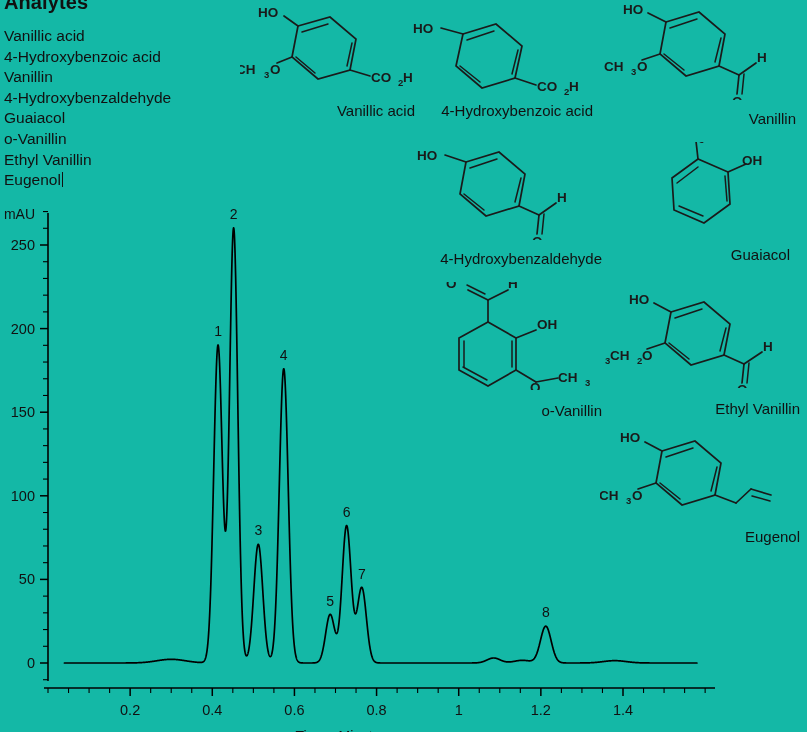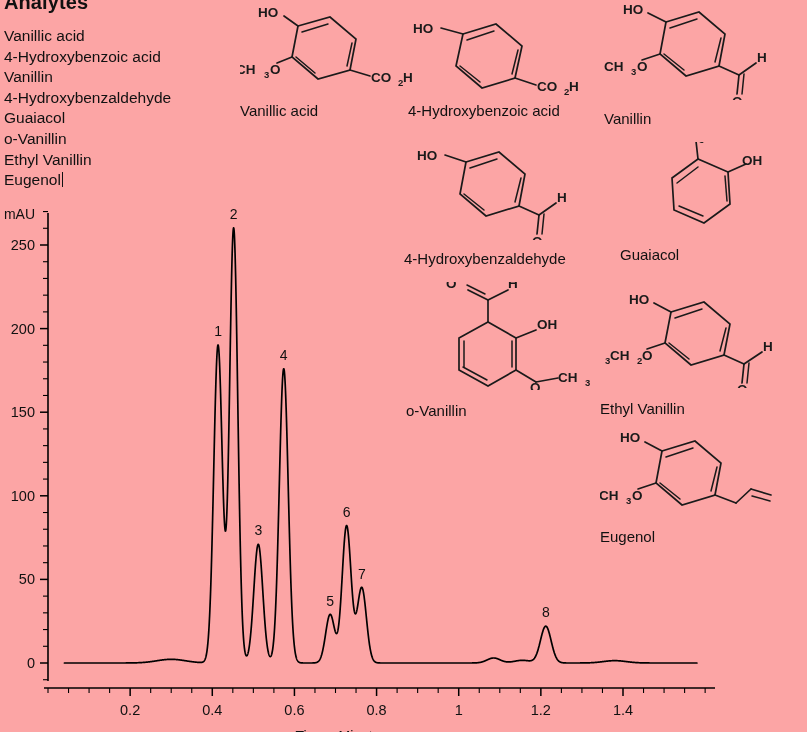--- a/index.html
+++ b/index.html
@@ -8,21 +8,21 @@
     background: #ffffff;
     width: 807px; height: 732px;
     overflow: hidden;
     font-family: "Liberation Sans", sans-serif;
     color: #111111;
   }
   #page {
     position: relative;
     width: 807px;
     height: 732px;
-    background: #fca5a5;
+    background: #14b8a6;
   }
 
   
   #analytes-title {
     position: absolute;
     left: 4px; top: -9px;
     font-size: 20px;
     font-weight: bold;
     letter-spacing: .1px;
     white-space: nowrap;
@@ -54,21 +54,21 @@
   .tick-minor { stroke: #000; stroke-width: 1.1; }
   .tick-label { font-family: "Liberation Sans", sans-serif; font-size: 14.5px; fill: #111; }
   .axis-title { font-family: "Liberation Sans", sans-serif; font-size: 14px; fill: #111; }
   .unit-label { font-family: "Liberation Sans", sans-serif; font-size: 14px; fill: #111; }
   .trace { fill: none; stroke: #000; stroke-width: 1.7; stroke-linejoin: round; stroke-linecap: round; }
   .peak-label { font-family: "Liberation Sans", sans-serif; font-size: 14px; fill: #111; text-anchor: middle; }
 
   
   .struct {
     position: absolute;
-    text-align: left;
+    text-align: right;
   }
   .struct svg { display: block; margin: 0 auto; }
   .struct-name {
     font-size: 15px;
     line-height: 18px;
     margin-top: 2px;
     white-space: nowrap;
   }
   .bond { stroke: #1a1a1a; stroke-width: 1.7; fill: none; stroke-linecap: round; }
   .bond-inner { stroke: #1a1a1a; stroke-width: 1.5; fill: none; stroke-linecap: round; }

